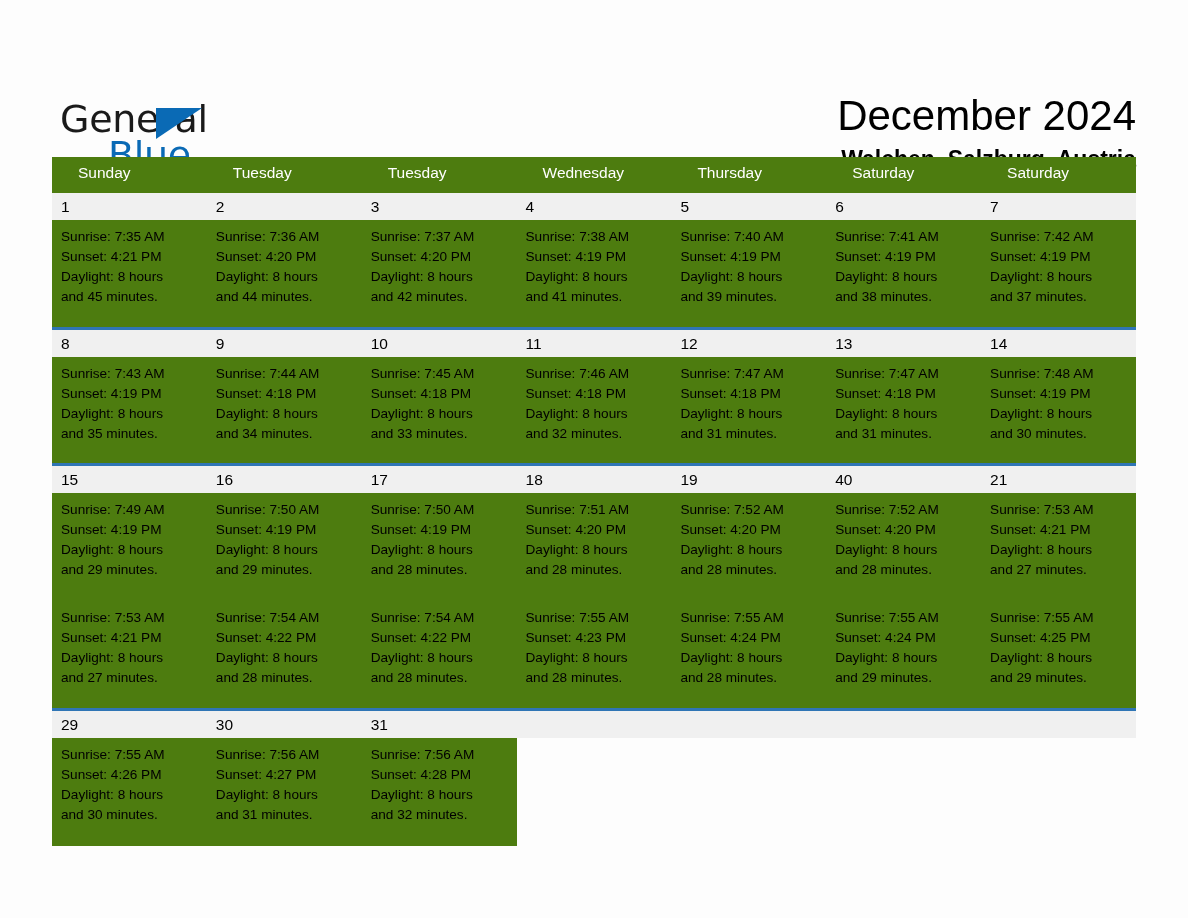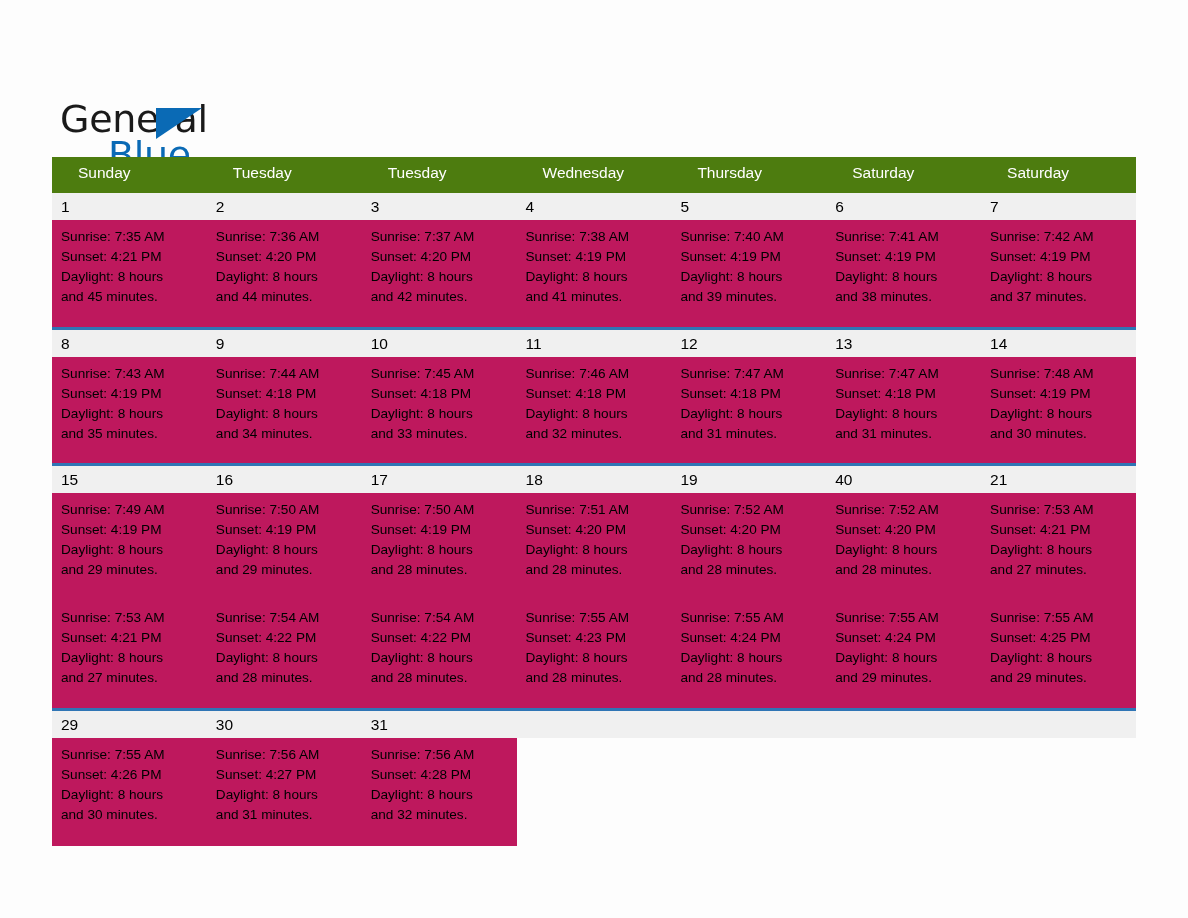--- a/index.html
+++ b/index.html
@@ -129,21 +129,21 @@
     line-height: 27px;
     color: #000;
     padding-left: 9px;
     box-sizing: border-box;
   }
   .date-row.sep td {
     border-top: 3px solid #2f75b5;
   }
 
   .info-row td {
-    background: #be185d;
+    background: #4d7c0f;
     height: 108px;
     padding: 7px 9px 0 9px;
     box-sizing: border-box;
     font-size: 13.6px;
     line-height: 20px;
     color: #000;
   }
   .info-row td.empty {
     background: #fdfdfd;
   }
@@ -158,20 +158,24 @@
 <div class="page">
 
   <div class="top-bar">
 
     <div class="logo">
       <span class="logo-general">General</span>
       <span class="logo-triangle"></span>
       <span class="logo-blue">Blue</span>
     </div>
 
+    <div class="title-block">
+      <div class="cal-title">December 2024</div>
+      <div class="cal-subtitle">Walchen, Salzburg, Austria</div>
+    </div>
 
   </div>
 
   <table class="calendar">
     <colgroup>
       <col style="width:14.2857%">
         <col style="width:14.2857%">
         <col style="width:14.2857%">
       <col style="width:14.2857%">
         <col style="width:14.2857%">

